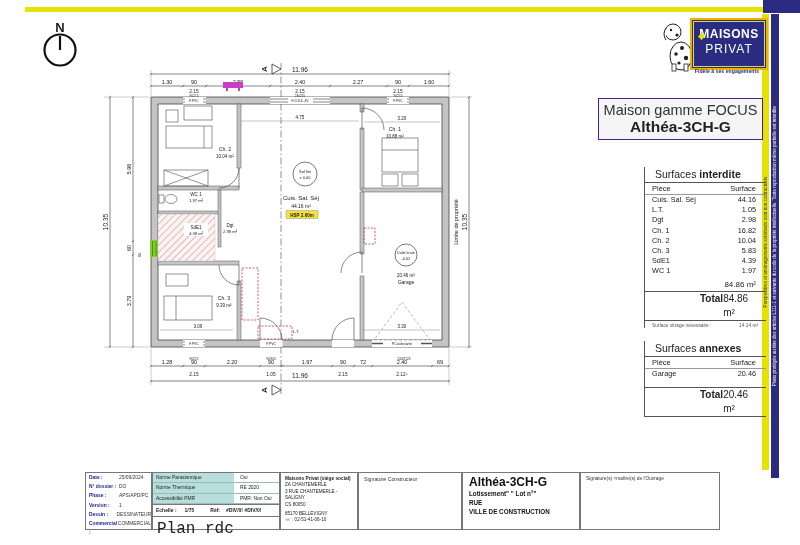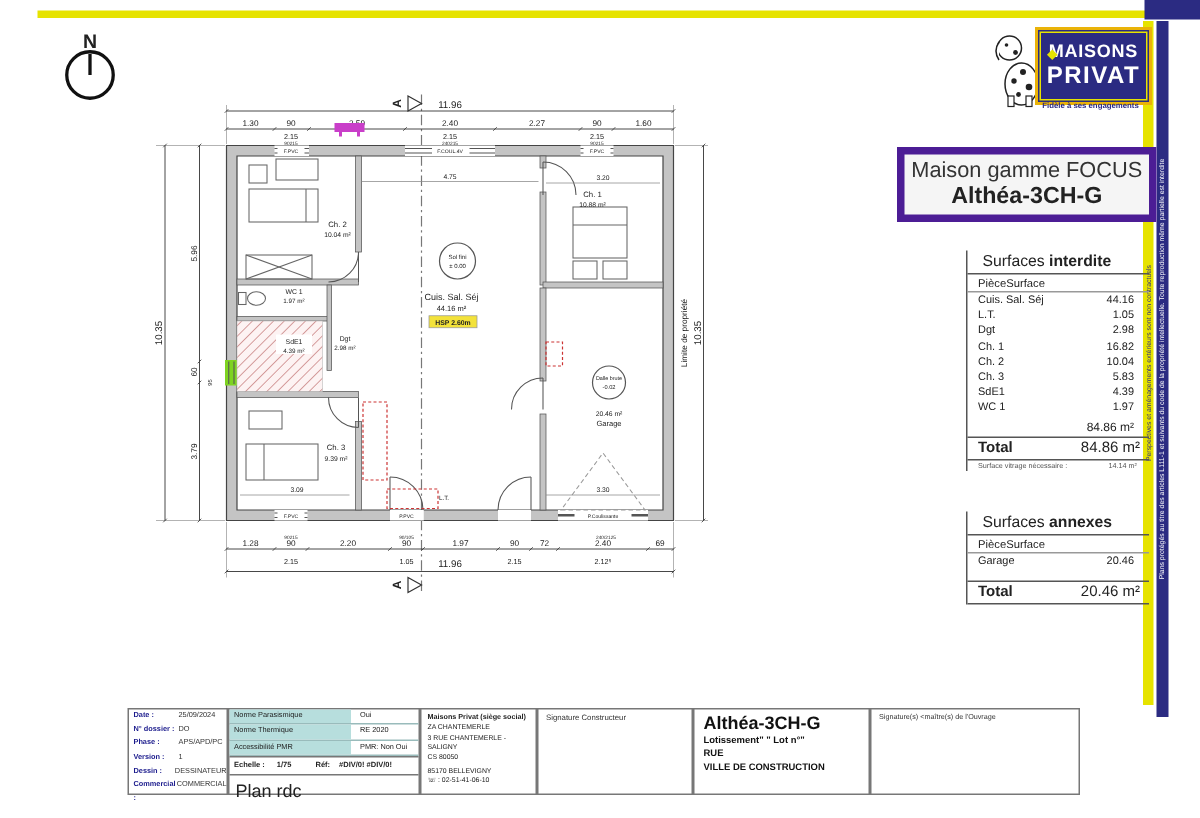--- a/index.html
+++ b/index.html
@@ -1,52 +1,52 @@
 <!DOCTYPE html>
 <html><head>
 <meta charset="utf-8">
 <title>Plan rdc</title>
 <style>
   html,body{margin:0;padding:0;}
   body{font-family:"Liberation Sans", sans-serif;}
   .page{position:relative;width:800px;height:545px;background:#fff;overflow:hidden;}
   .abs{position:absolute;}
   
-  .titlebox{left:598px;top:98px;width:163px;height:40px;border:5px solid #4c1d95;background:#f5f5f5;text-align:center;}
+  .titlebox{left:598px;top:98px;width:163px;height:40px;border:1px solid #4c1d95;background:#f5f5f5;text-align:center;}
   .titlebox .l1{font-size:14.5px;color:#333;margin-top:3px;}
   .titlebox .l2{font-size:15.5px;font-weight:bold;color:#222;}
   .surftable{width:114px;border-left:1px solid #555;padding-left:7px;color:#222;}
   .surftable .ttl{font-size:10.5px;color:#222;padding:1px 0 2px 3px;}
   .surftable .ttl b{font-weight:bold;}
   .hr{border-top:1px solid #555;margin-left:-7px;}
   .hrl{border-top:0.8px solid #999;margin-left:-7px;}
   .srow{display:flex;justify-content:space-between;font-size:7.3px;line-height:10.2px;padding-right:10px;}
-  .shead{display:flex;font-size:7.5px;line-height:11px;padding-right:10px;}
+  .shead{display:flex;justify-content:space-between;font-size:7.5px;line-height:11px;padding-right:10px;}
   .subtot{text-align:right;font-size:8px;padding:3px 10px 2px 0;}
   .totrow{display:flex;justify-content:space-between;font-size:10px;line-height:14px;padding-right:6px;}
-  .totrow .tl{font-weight:bold;}
+  .totrow .tl{font-weight:bold;margin-left:48px;}
   .note{display:flex;justify-content:space-between;font-size:4.8px;color:#555;padding:2px 8px 0 0;}
   
   .vstrip{transform:rotate(-90deg);transform-origin:0 0;text-align:center;overflow:hidden;white-space:nowrap;}
   
   .navybox{left:30px;top:8px;width:74px;height:48px;background:#2b2b82;border:2px solid #eab308;outline:1px solid #e6e300;outline-offset:-4px;text-align:center;color:#fff;}
   .navybox .m1{font-size:12px;font-weight:bold;letter-spacing:0.5px;margin-top:7px;}
-  .navybox .m2{font-size:16px;font-weight:bold;letter-spacing:1px;margin-top:1px;}
+  .navybox .m2{font-size:12px;font-weight:normal;letter-spacing:1px;margin-top:1px;}
   .diamond{position:absolute;left:39px;top:24px;width:5px;height:5px;background:#e6e300;transform:rotate(45deg);}
   .tagline{left:28px;top:58px;width:78px;font-size:5.2px;color:#2b2b82;text-align:center;font-weight:bold;}
   
   .tb{border:0.8px solid #777;box-sizing:border-box;background:#fff;}
   .inforow{display:flex;font-size:4.9px;line-height:9.2px;padding-left:3px;}
   .inforow .lab{color:#1a1a8c;font-weight:bold;width:30px;}
   .inforow .val{color:#333;}
   .normrow{display:flex;font-size:4.9px;line-height:9.4px;border-bottom:0.5px solid #9bb;}
   .normrow .lab{background:#b7dedd;width:78px;padding-left:3px;color:#222;}
   .normrow .val{padding-left:6px;color:#222;}
   .echrow{display:flex;font-size:5px;line-height:10.5px;border-bottom:0.6px solid #777;border-top:0.6px solid #777;font-weight:bold;color:#222;}
-  .plantitle{font-size:12px;color:#222;padding:3px 0 0 4px;}
+  .plantitle{font-size:16px;color:#222;padding:3px 0 0 4px;font-family:Liberation Mono, monospace;}
   .comp{font-size:4.6px;color:#222;line-height:6.4px;padding:3px 0 0 4px;}
   .comp .cn{font-weight:bold;font-size:4.8px;}
   .sigbox{font-size:5.2px;color:#333;padding:3px 0 0 5px;}
   .projbox{color:#111;padding:2px 0 0 6px;}
   .projbox .pm{font-size:12px;font-weight:bold;}
   .projbox .pl{font-size:6.3px;font-weight:bold;line-height:9px;}
   text{fill:#222;}
 </style>
 </head>
 <body>

